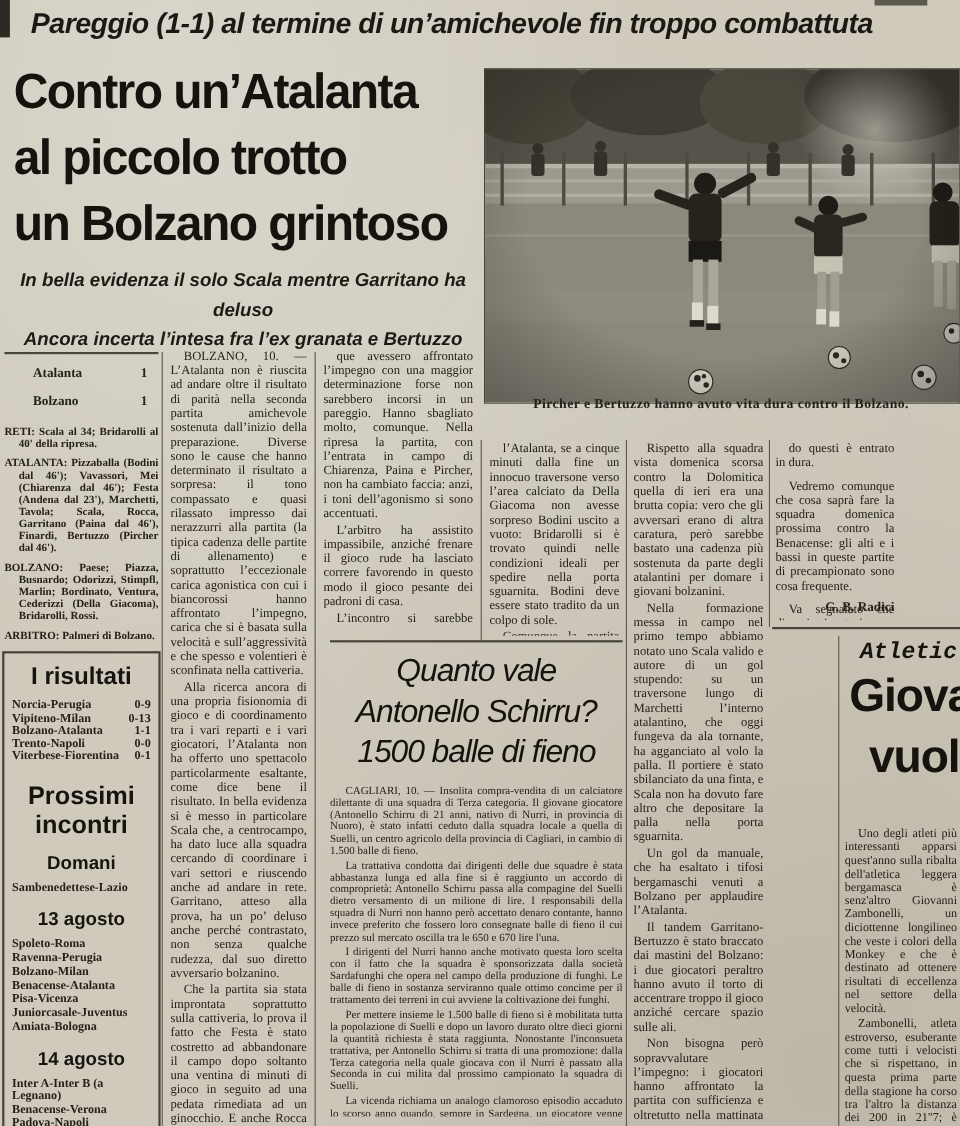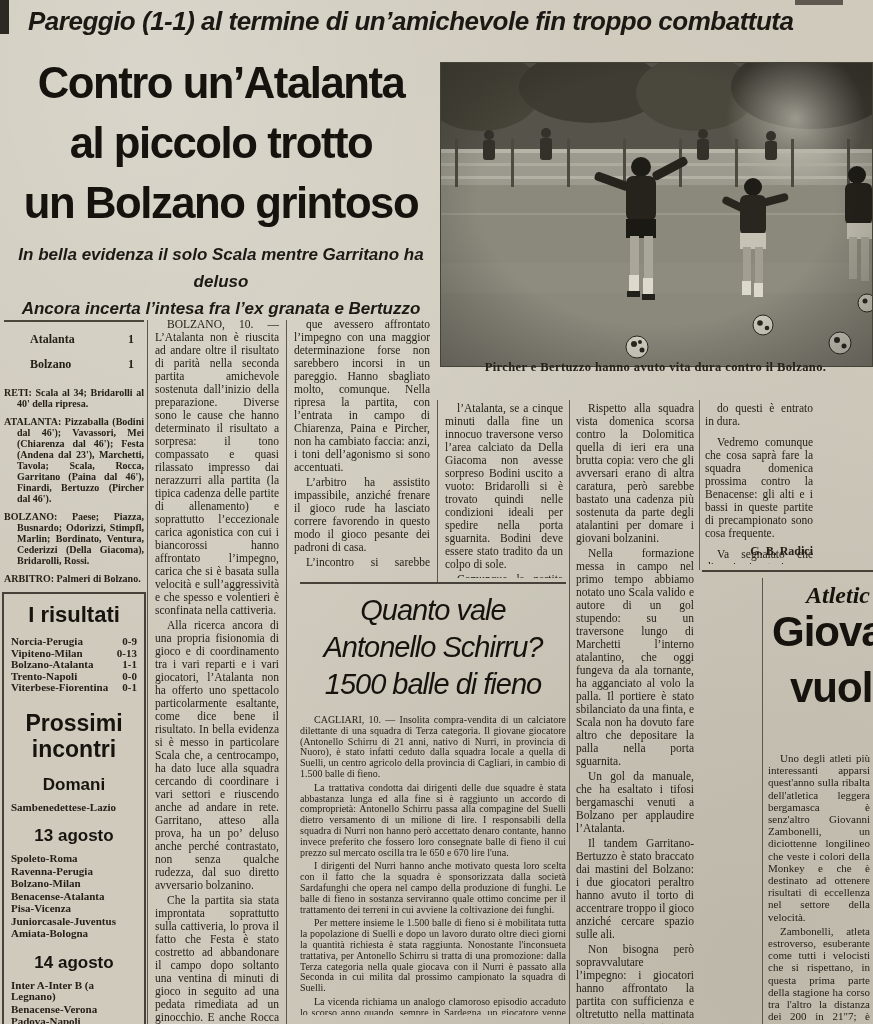--- a/index.html
+++ b/index.html
@@ -10,21 +10,21 @@
       radial-gradient(ellipse at 85% 95%, rgba(80,70,50,.14), transparent 55%),
       radial-gradient(ellipse at 60% 40%, rgba(255,255,255,.08), transparent 60%),
       #cfcabc;
     font-family:"Liberation Serif", serif; color:#262119;
   }
   .abs{position:absolute;}
   .artifact{background:#2c2922;}
   
   .kicker{font-family:"Liberation Sans",sans-serif;font-weight:bold;font-style:italic;
           font-size:26px;letter-spacing:-.5px;color:#1c1915;white-space:nowrap;}
-  .mainhead{font-family:"Liberation Sans",sans-serif;font-weight:bold;text-align:center;
+  .mainhead{font-family:"Liberation Sans",sans-serif;font-weight:bold;text-align:left;
             color:#16130f;}
   .mainhead div{font-size:45px;line-height:60px;letter-spacing:-1.5px;transform:scaleX(.97);}
   .deck{font-family:"Liberation Sans",sans-serif;font-weight:bold;font-style:italic;
         font-size:17px;line-height:27px;text-align:center;color:#1d1a15;}
   
   .photo{border:1px solid #454237;}
   .caption{font-weight:bold;font-size:12.5px;text-align:center;letter-spacing:.4px;color:#27221b;}
   
   .scorebox{border-top:2px solid #4a463b;padding-top:5px;}
   .scorerow{display:flex;justify-content:space-between;padding:0 10px 0 26px;
@@ -49,22 +49,22 @@
   .col.spaced p{margin-bottom:8px;}
   .signature{font-weight:bold;font-size:12px;text-align:right;padding-right:6px;margin-top:4px;}
   
   .haybox{border-top:2px solid #46423a;}
   .hayhead{font-family:"Liberation Sans",sans-serif;font-weight:normal;font-style:italic;
            text-align:center;color:#16130f;padding-top:8px;}
   .hayhead div{font-size:29px;line-height:37px;letter-spacing:-1px;}
   .haybody{margin-top:12px;overflow:hidden;}
   .haybody p{font-size:10px;line-height:10.8px;text-align:justify;text-indent:14px;margin:0 0 3px;}
   
-  .athkicker{font-family:Liberation Serif, serif;font-weight:bold;font-style:italic;
-             font-size:24px;text-align:right;color:#17140f;white-space:nowrap;}
+  .athkicker{font-family:Liberation Mono, monospace;font-weight:bold;font-style:italic;
+             font-size:21px;text-align:right;color:#17140f;white-space:nowrap;}
   .athhead{font-family:"Liberation Sans",sans-serif;font-weight:bold;font-size:42px;
            letter-spacing:-1px;color:#16130f;white-space:nowrap;}
   .vrule{background:#5c574a;width:1px;}
   .hrule{background:#46423a;}
 </style>
 </head>
 <body>
 
 <div id="paper">
 

